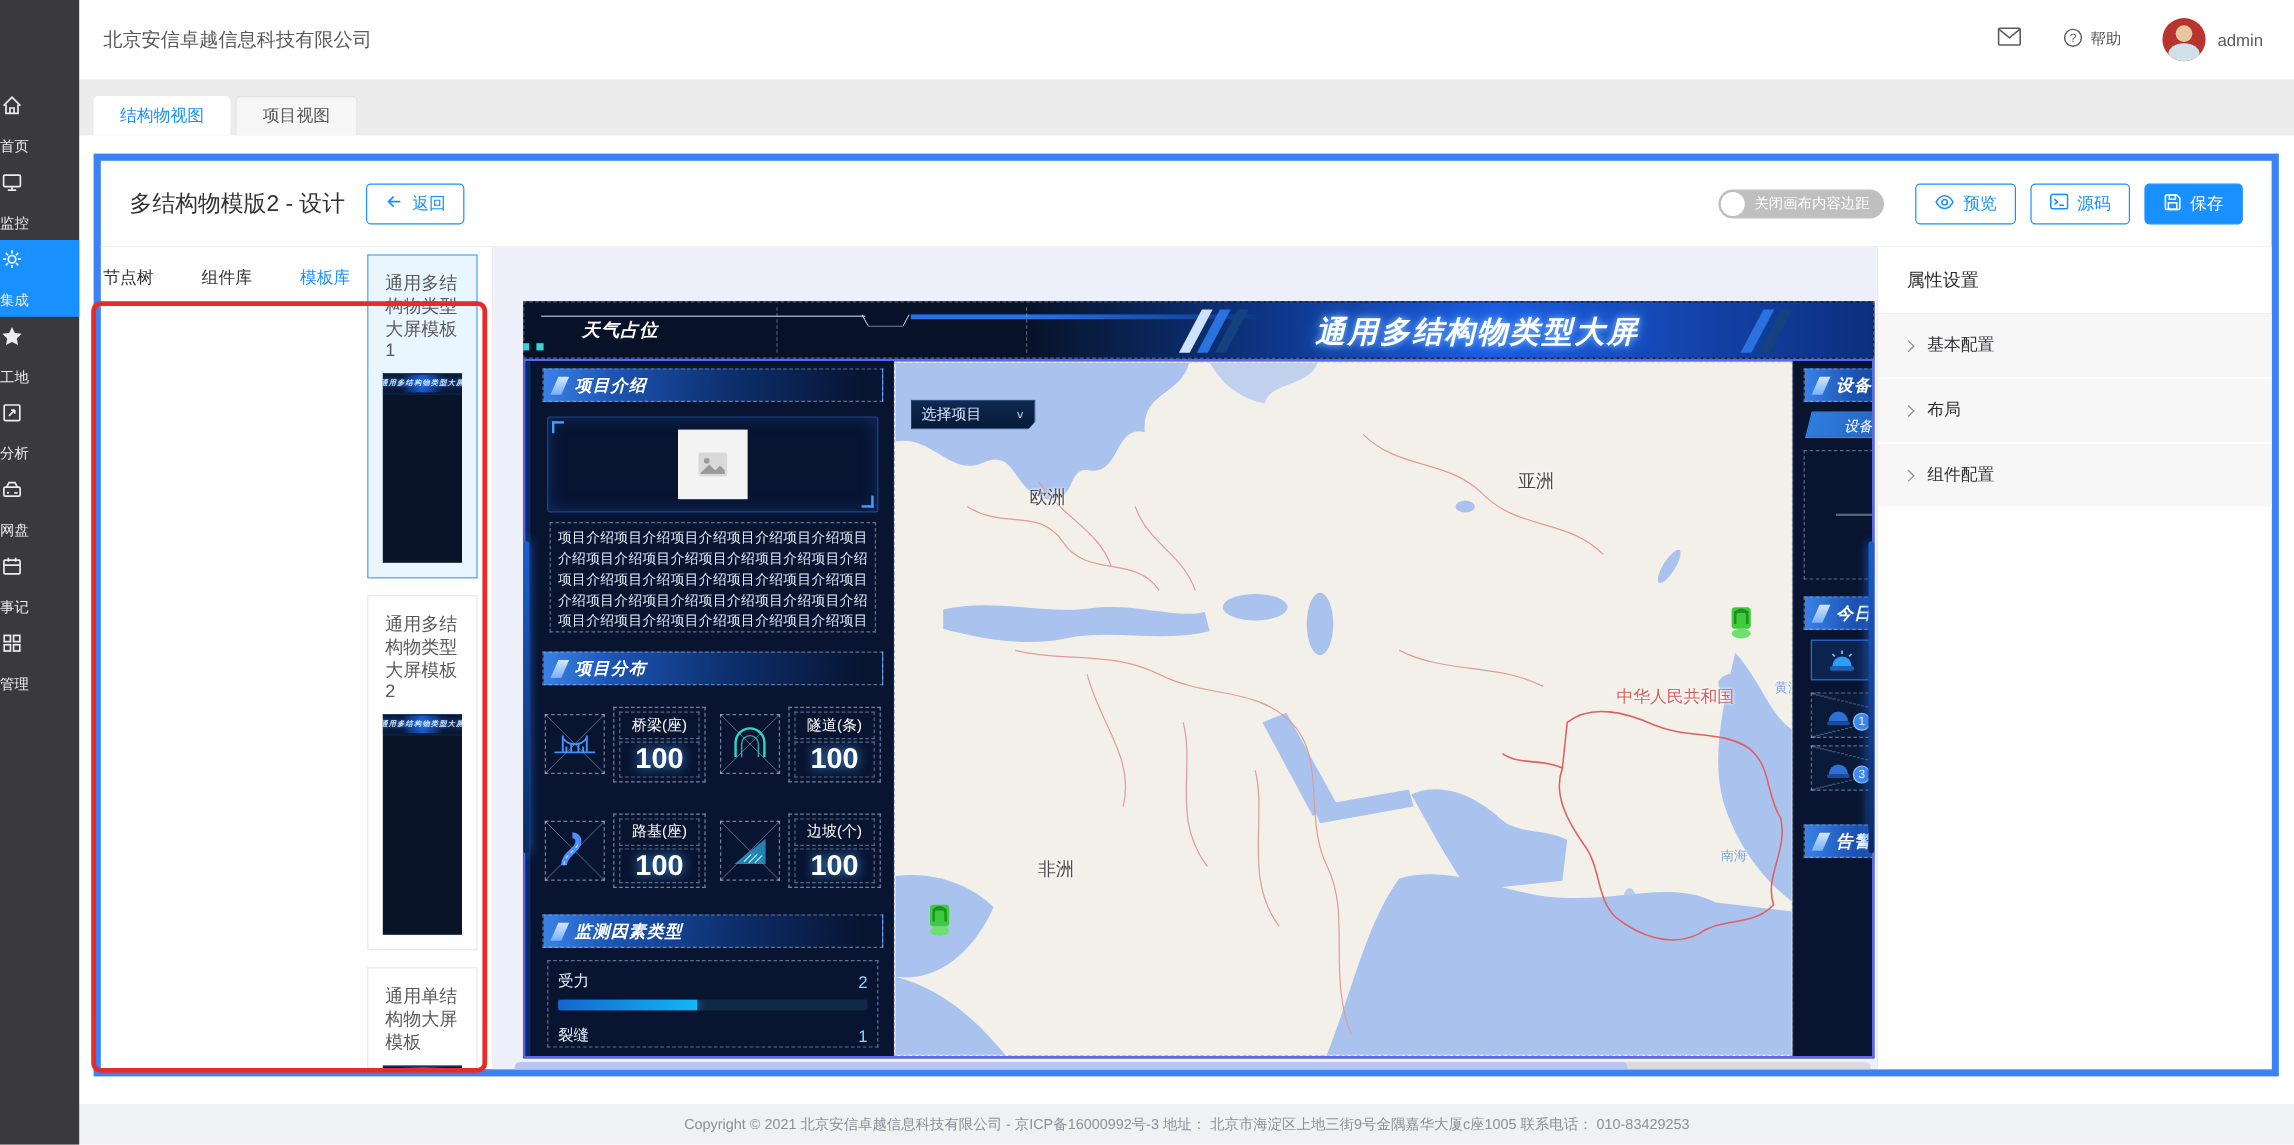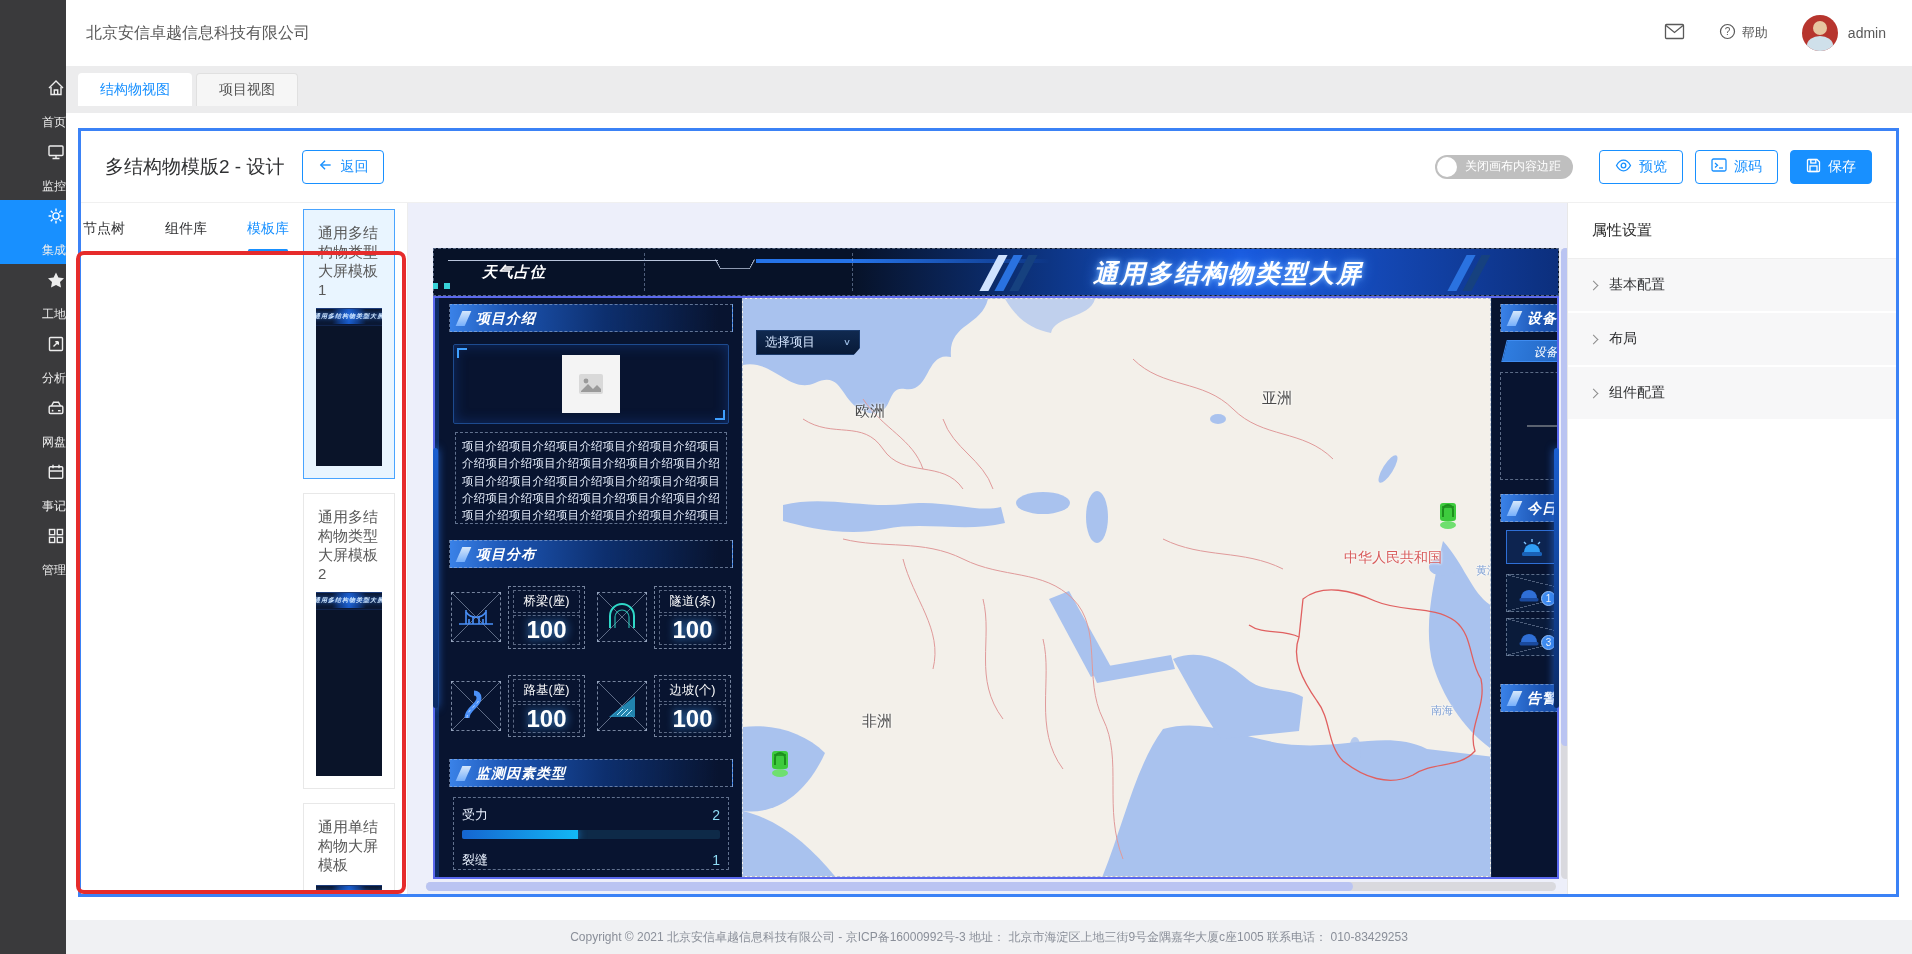--- a/index.html
+++ b/index.html
@@ -2,46 +2,46 @@
 <html><head>
 <meta charset="utf-8">
 <style>
   * { margin:0; padding:0; box-sizing:border-box; }
   html,body { width:1912px; height:954px; overflow:hidden; background:#fff;
     font-family:"Liberation Sans","DejaVu Sans",sans-serif; }
   .app { position:relative; width:1912px; height:954px; }
 
   
   .sidebar { position:absolute; left:0; top:0; width:66px; height:954px; background:#3a3a3c; z-index:10; padding-top:72px; }
-  .side-item { width:66px; height:64px; display:flex; flex-direction:column; align-items:flex-end; justify-content:center; gap:16px; cursor:pointer; }
+  .side-item { width:66px; height:64px; display:flex; flex-direction:column; align-items:flex-start; justify-content:center; gap:16px; cursor:pointer; }
   .side-item svg { display:block; }
   .side-item .slabel { font-size:12px; color:#ededed; }
   .side-item.active { background:#1890ff; }
 
   
   .topbar { position:absolute; left:66px; top:0; right:0; height:66px; background:#fff; display:flex; align-items:center; padding:0 26px 0 20px; }
   .company { font-size:16px; color:#595959; }
   .topbar .spacer { flex:1; }
   .top-right { display:flex; align-items:center; gap:34px; }
   .help-wrap { display:flex; align-items:center; gap:6px; color:#595959; font-size:13px; cursor:pointer; }
   .user-wrap { display:flex; align-items:center; gap:10px; cursor:pointer; }
   .avatar { width:36px; height:36px; border-radius:50%; background:#b7352e; position:relative; overflow:hidden; }
   .avatar::before { content:""; position:absolute; left:11px; top:6px; width:14px; height:14px; border-radius:50%; background:#e7c6a1; }
   .avatar::after { content:""; position:absolute; left:5px; top:21px; width:26px; height:18px; border-radius:50% 50% 0 0; background:#cfe0ea; }
   .username { font-size:14px; color:#595959; }
 
   
-  .tabstrip { position:absolute; left:66px; top:66px; right:0; height:47px; background:#ececed; display:flex; align-items:center; padding-left:12px; gap:4px; }
+  .tabstrip { position:absolute; left:66px; top:66px; right:0; height:47px; background:#ececed; display:flex; align-items:flex-end; padding-left:12px; gap:4px; }
   .vtab { height:33px; padding:0 22px; display:flex; align-items:center; font-size:14px; border-radius:4px 4px 0 0; cursor:pointer; }
   .vtab.active { background:#fff; color:#1890ff; }
   .vtab.inactive { background:#f6f6f6; border:1px solid #e0e0e0; border-bottom:none; color:#555; }
 
   
   .workarea { position:absolute; left:66px; top:113px; right:0; bottom:34px; background:#fff; }
-  .card { position:absolute; left:12px; top:15px; right:13px; bottom:23px; background:#fff; border:3px solid #3b82f6; display:flex; flex-direction:column; }
+  .card { position:absolute; left:12px; top:15px; right:13px; bottom:23px; background:#fff; border:6px solid #3b82f6; display:flex; flex-direction:column; }
   .titlerow { height:72px; border-bottom:1px solid #f0f0f0; display:flex; align-items:center; padding:0 24px; flex:0 0 auto; }
   .page-title { font-size:19px; color:#303133; margin-right:18px; }
   .btn { display:inline-flex; align-items:center; gap:7px; height:34px; padding:0 15px; border-radius:4px; font-size:14px; cursor:pointer; background:#fff; border:1px solid #1890ff; color:#1890ff; }
   .btn.primary { background:#1890ff; color:#fff; }
   .titlerow .spacer { flex:1; }
   .toggle { display:flex; align-items:center; height:24px; background:#bfbfbf; border-radius:12px; padding:0 12px 0 2px; margin-right:26px; cursor:pointer; }
   .knob { width:20px; height:20px; border-radius:50%; background:#fff; margin-right:8px; }
   .toggle-label { font-size:12px; color:#fff; white-space:nowrap; }
   .toolbtns { display:flex; gap:12px; }
 
@@ -107,21 +107,21 @@
   .f-value { font-size:14px; color:#8fdcf5; }
   .f-bar { height:9px; background:#0e2a48; margin:6px 0 12px 0; border-radius:2px; overflow:hidden; }
   .f-fill { height:100%; background:linear-gradient(90deg,#1565d0,#12b8f5); box-shadow:0 0 8px rgba(30,150,240,.8); }
 
   .dmap { flex:1; min-width:0; position:relative; background:#f3f0ea; border:1px dashed rgba(140,160,195,.6); overflow:hidden; }
   .dmap svg.mapsvg { position:absolute; left:0; top:0; }
   .proj-select { position:absolute; left:13px; top:31px; width:104px; height:25px; background:linear-gradient(180deg,#10294f,#081a38); border:1px solid #1b3a6a; color:#d5e6ff; font-size:12.5px; display:flex; align-items:center; padding:0 8px; justify-content:space-between; cursor:pointer; clip-path:polygon(0 0,100% 0,100% 72%,94% 100%,0 100%); }
   .proj-chev { color:#9fc0e8; font-size:11px; transform:scaleY(.8); }
   .mlabel { position:absolute; font-size:15px; color:#4a4a4a; text-shadow:0 0 3px #fff,0 0 3px #fff; white-space:nowrap; }
   .mlabel.sea { color:#7d9fd4; font-size:11px; }
-  .mlabel.country { color:#d85c5c; font-size:14px; }
+  .mlabel.country { color:#d85c5c; font-size:14px;margin-top:20px; }
   .gmarker { position:absolute; width:22px; height:30px; }
 
   .dcol-right { width:66px; flex:0 0 auto; background:#081430; position:relative; overflow:hidden; border-left:1px solid #0e2246; }
   .rc-h { position:absolute; left:8px; width:200px; }
   .dev-btn { position:absolute; left:12px; width:160px; height:22px; background:linear-gradient(90deg,#2f7de0,#11408f); transform:skewX(-14deg); color:#fff; font-size:12px; line-height:22px; padding-left:30px; border:1px solid #3f8cf0; }
   .rc-box { position:absolute; left:8px; width:190px; border:1px dashed rgba(160,178,205,.55); }
   .rc-line { position:absolute; left:26px; width:70px; height:2px; background:#5a6270; }
   .alarm-badgebox { position:absolute; left:14px; width:150px; height:38px; border:1px dashed rgba(160,178,205,.55); background:#0a1b3a; display:flex; align-items:center; padding-left:10px;
     background-image:linear-gradient(to top right, transparent 49.5%, rgba(200,215,240,.35) 49.5% 50.5%, transparent 50.5%),linear-gradient(to bottom right, transparent 49.5%, rgba(200,215,240,.35) 49.5% 50.5%, transparent 50.5%); }
   .badge { position:absolute; left:34px; margin-top:10px; width:15px; height:15px; border-radius:50%; background:#3f8cf0; color:#fff; font-size:10px; display:flex; align-items:center; justify-content:center; border:1px solid #9cc6ff; }

